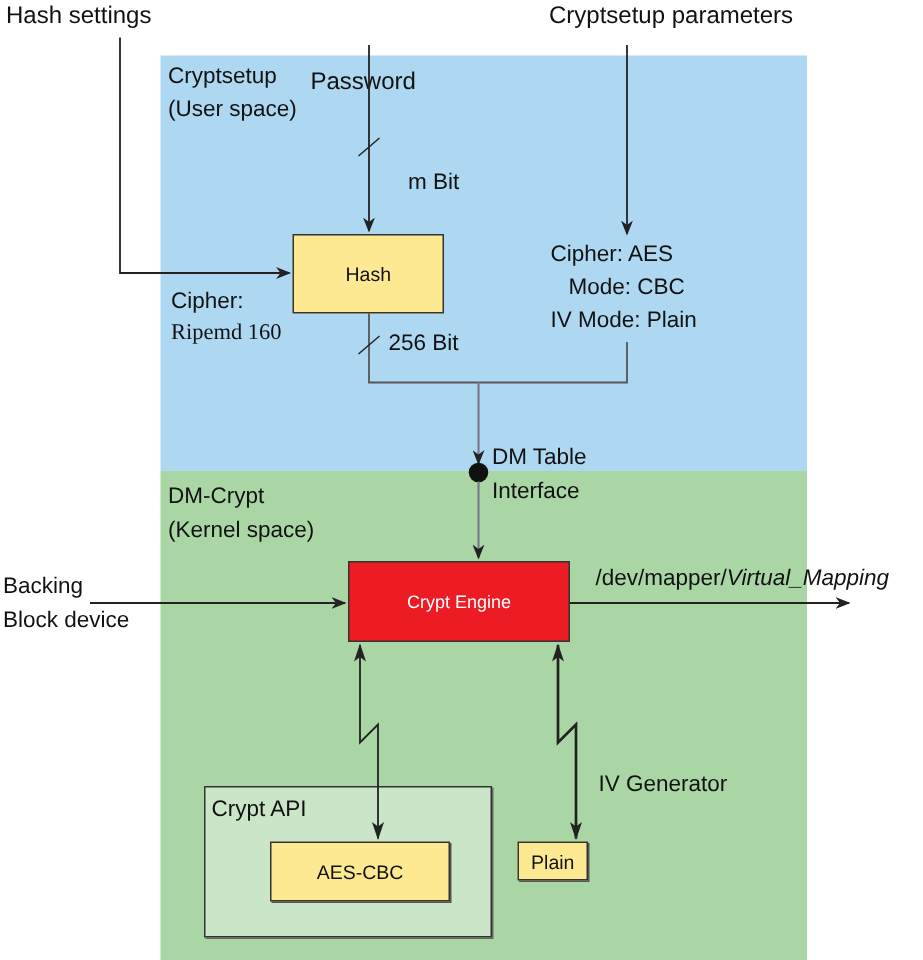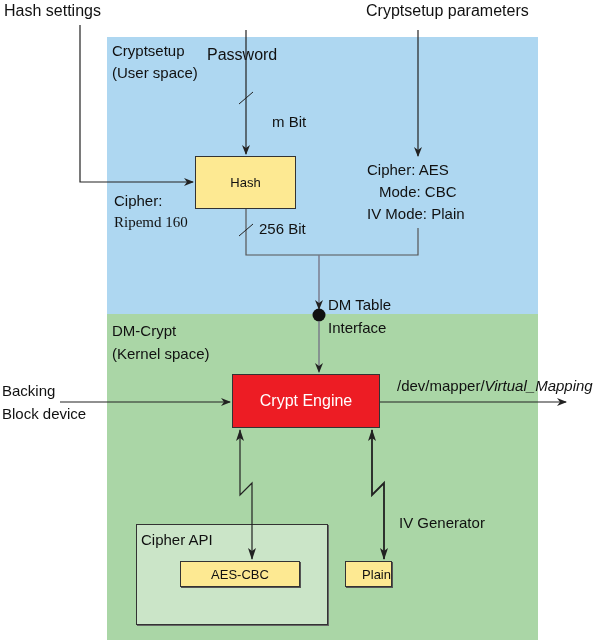--- a/index.html
+++ b/index.html
@@ -6,23 +6,23 @@
   body { width: 615px; height: 640px; position: relative; overflow: hidden;
          font-family: "Liberation Sans", "DejaVu Sans", sans-serif; color: #111; }
   .region { position: absolute; }
   .user-space { left: 107px; top: 37px; width: 431px; height: 277px; background: #aed7f1; }
   .kernel-space { left: 107px; top: 314px; width: 431px; height: 326px; background: #aad6a6; }
   .crypto-api { position: absolute; left: 136px; top: 524px; width: 190px; height: 99px;
                 background: #cbe5c8; border: 1px solid #333; box-shadow: 1px 1px 0 #666; }
   .box { position: absolute; display: flex; align-items: center; justify-content: center;
          border: 1px solid #333; box-sizing: border-box; font-size: 13px; }
   .hash-box { left: 195px; top: 156px; width: 101px; height: 53px; background: #fde992; }
-  .engine-box { left: 232px; top: 374px; width: 148px; height: 54px; background: #ed1c24; color: #fff; font-size: 16px; }
-  .aes-box { left: 180px; top: 561px; width: 120px; height: 26px; background: #fde992; box-shadow: 1px 1px 0 #555; }
-  .plain-box { left: 345px; top: 561px; width: 47px; height: 26px; background: #fde992; box-shadow: 1px 1px 0 #555; justify-content: flex-end; }
+  .engine-box { left: 232px; top: 374px; width: 148px; height: 54px; background: #ed1c24; color: #fff; font-size: 12px; }
+  .aes-box { left: 180px; top: 561px; width: 120px; height: 40px; background: #fde992; box-shadow: 1px 1px 0 #555; }
+  .plain-box { left: 345px; top: 561px; width: 47px; height: 26px; background: #fde992; box-shadow: 1px 1px 0 #555; }
   .label { position: absolute; font-size: 15px; line-height: 22px; white-space: nowrap; }
   .label.big { font-size: 16px; }
   svg.wires { position: absolute; left: 0; top: 0; width: 615px; height: 640px; pointer-events: none; }
   .italic { font-style: italic; }
 </style>
 </head>
 <body>
 
 <div class="region user-space"></div>
 <div class="region kernel-space"></div>
@@ -50,21 +50,21 @@
 
 <div class="label" style="left:112px; top:320px;">DM-Crypt</div>
 <div class="label" style="left:112px; top:343px;">(Kernel space)</div>
 <div class="label" style="left:2px; top:380px;">Backing</div>
 <div class="label" style="left:2px; top:403px;">Block device</div>
 <div class="box engine-box">
     <span>Crypt Engine</span>
   </div>
 <div class="label" style="left:397px; top:375px;"><span>/dev/mapper/</span><span class="italic">Virtual_Mapping</span></div>
 
-<div class="label" style="left:141px; top:529px;">Cipher API</div>
+<div class="label" style="left:141px; top:529px;">Crypt API</div>
 <div class="box aes-box">
     <span>AES-CBC</span>
   </div>
 <div class="label" style="left:399px; top:512px;">IV Generator</div>
 <div class="box plain-box">
     <span>Plain</span>
   </div>
 
 <svg class="wires" viewBox="0 0 615 640">
   <defs>

